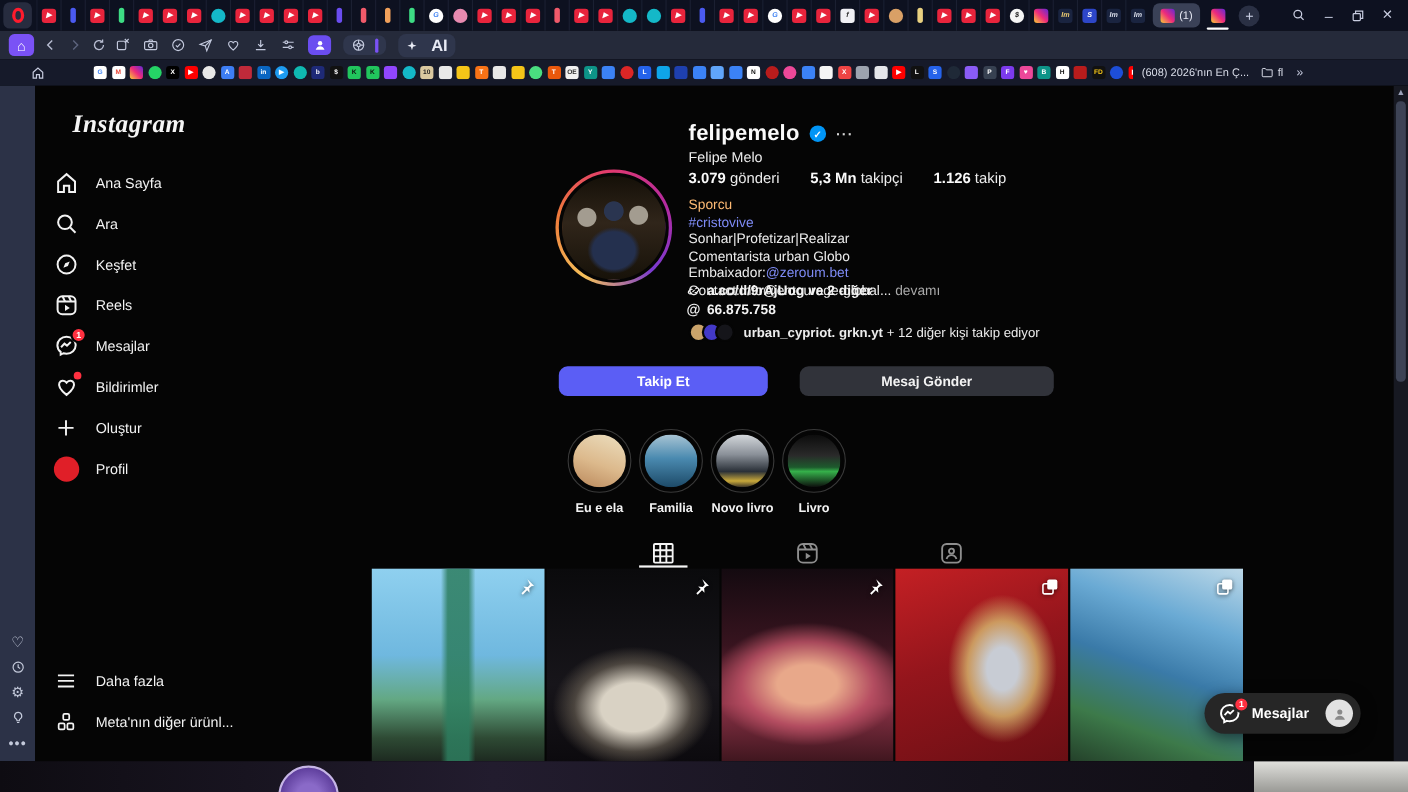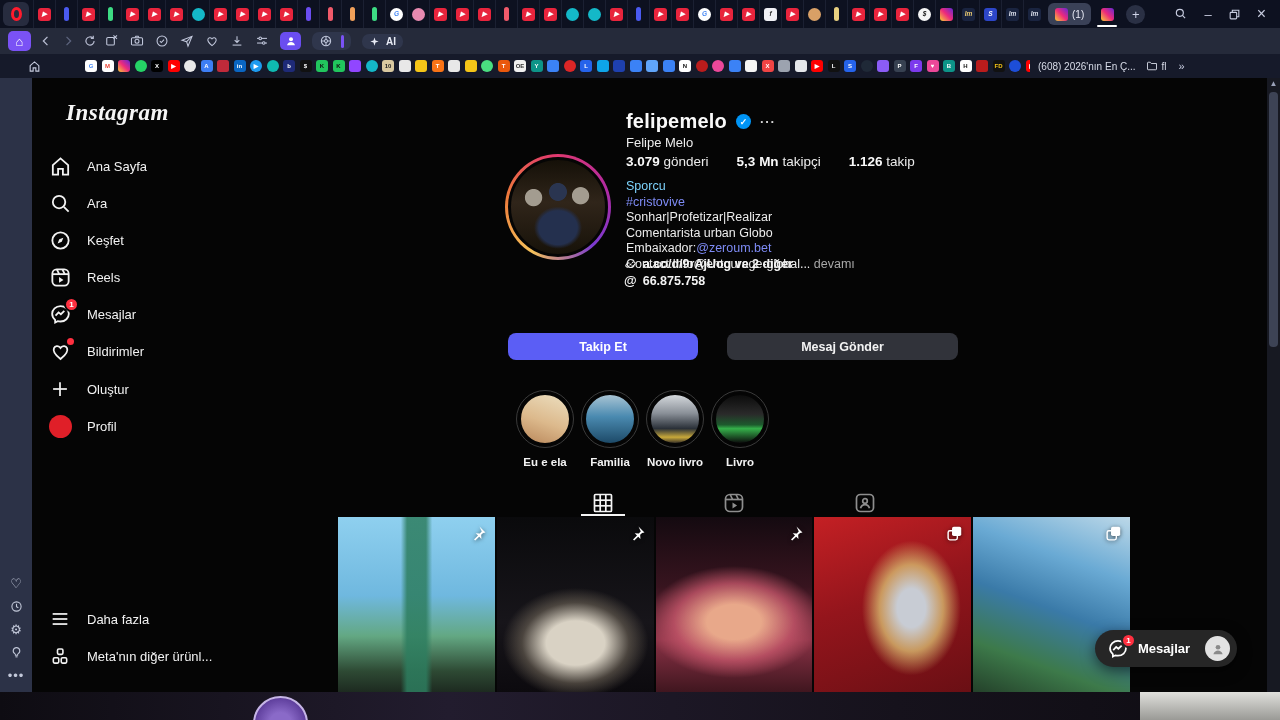--- a/index.html
+++ b/index.html
@@ -29,21 +29,21 @@
 .navic{color:#b8bdd2}
 .navic.dim{color:#5d647e}
 .urlbar{flex:1;height:20px;background:#2f364c;border-radius:11px;display:flex;align-items:center;padding:0 9px;gap:7px;margin:0 2px;min-width:0}
 .vpn{border:1px solid #dfe3f0;border-radius:4px;color:#eef2ff;font-size:7.5px;font-weight:bold;padding:1px 4px;letter-spacing:.5px;flex:none}
 .url{font-size:11px;color:#e8ebf5;white-space:nowrap;overflow:hidden}
 .url .path{color:#a9afc6}
 .tool-ics{display:flex;align-items:center;gap:11px;color:#c3c9dd;flex:none}
 .prof-btn{width:21px;height:18px;border-radius:5px;background:#6a4df0;display:flex;align-items:center;justify-content:center}
 .rpanel{display:flex;align-items:center;gap:8px;background:#2f364c;border-radius:7px;padding:2px 7px}
 .pbar{width:3px;height:13px;background:#7a52f5;border-radius:2px}
-.aria{display:flex;gap:6px;color:#e8ebf5;font-size:10px;font-weight:bold}
+.aria{display:flex;gap:12px;color:#e8ebf5;font-size:15px;font-weight:bold}
 
 
 .bookbar{position:absolute;left:0;top:54px;width:1280px;height:24px;background:#161a2a;display:flex;align-items:center;padding:0 10px}
 .bm-home{color:#c8cde0;margin:0 44px 0 18px;flex:none}
 .bm-list{display:flex;align-items:center;gap:4.5px;overflow:hidden;flex:none;max-width:945px}
 .bm-list .fav{width:12px;height:12px;font-size:6px}
 .bm-text{font-size:10px;color:#d8dce8;white-space:nowrap;margin-left:8px}
 .bm-folder{display:flex;align-items:center;gap:4px;font-size:10px;color:#d8dce8;margin-left:10px}
 .bm-more{color:#c8cde0;font-size:11px;margin-left:12px}
 
@@ -73,21 +73,21 @@
  radial-gradient(circle at 74% 38%,#a39c90 0 9%,transparent 10%),
  linear-gradient(180deg,#151008 0%,#30251a 45%,#171209 100%)}
 .uname{position:absolute;left:594px;top:32px;display:flex;align-items:center;gap:9px}
 .uname h1{font-size:20px;font-weight:bold;color:#fafafa;letter-spacing:.2px}
 .verified{width:15px;height:15px;border-radius:50%;background:#0095f6;color:#fff;font-size:9px;display:flex;align-items:center;justify-content:center;font-weight:bold}
 .moredots{color:#d5d5d5;font-size:13px;font-weight:bold;letter-spacing:1px}
 .fullname{position:absolute;left:594px;top:57px;font-size:13px;color:#ececec}
 .stats{position:absolute;left:594px;top:76px;display:flex;gap:28px;font-size:13.5px;color:#ececec}
 .stats b{font-weight:bold;color:#fafafa}
 .bio{position:absolute;left:594px;top:101px;font-size:12.5px;line-height:15.6px;color:#ececec}
-.bio .cat{color:#7dd3fc}
+.bio .cat{color:#fdba74}
 .bio .blu{color:#7e8bf5}
 .bio .mut{color:#a8a8a8}
 .linkrow{position:absolute;left:592px;top:179px;display:flex;align-items:center;gap:6px;font-size:12.5px;font-weight:bold;color:#f3f3f3}
 .threadsrow{position:absolute;left:592px;top:195px;display:flex;align-items:center;gap:6px;font-size:12.5px;font-weight:bold;color:#f3f3f3}
 .atg{font-size:13px;font-weight:bold}
 .followed{position:absolute;left:594px;top:215px;display:flex;align-items:center;gap:8px;font-size:12px;color:#ececec}
 .mini-avs{display:flex}
 .mav{width:18px;height:18px;border-radius:50%;border:2px solid #050505;flex:none}
 .mav+.mav{margin-left:-6px}
 .btn{position:absolute;top:255px;height:27px;border-radius:8px;font-size:12.5px;font-weight:bold;display:flex;align-items:center;justify-content:center}
@@ -723,20 +723,28 @@
       <svg width="13" height="13" viewBox="0 0 24 24" fill="none" stroke="#f3f3f3" stroke-width="2">
           <path d="M10.2 13.8l3.6-3.6"></path>
           <path d="M9 15l-1.3 1.3a2.7 2.7 0 0 1-3.8-3.8L6.3 10a2.7 2.7 0 0 1 3.8 0"></path>
           <path d="M15 9l1.3-1.3a2.7 2.7 0 0 1 3.8 3.8L17.7 14a2.7 2.7 0 0 1-3.8 0"></path>
         </svg>
       <span>a.co/d/9rAjUog ve 2 diğer</span>
     </div>
     <div class="threadsrow">
       <span class="atg">@</span>
       <span>66.875.758</span>
+    </div>
+    <div class="followed">
+      <span class="mini-avs">
+        <span class="mav" style="background:#caa36a"></span>
+        <span class="mav" style="background:#4339c8"></span>
+        <span class="mav" style="background:#15151a"></span>
+      </span>
+      <span><b>urban_cypriot. grkn.yt</b> <span>+ 12 diğer kişi takip ediyor</span></span>
     </div>
     <div class="btn btn-follow">Takip Et</div>
     <div class="btn btn-msg">Mesaj Gönder</div>
 
     <div class="highlights">
       <div class="hl">
           <div class="hl-ring">
             <div class="hl-img h1"></div>
           </div>
           <div class="hl-label">Eu e ela</div>

